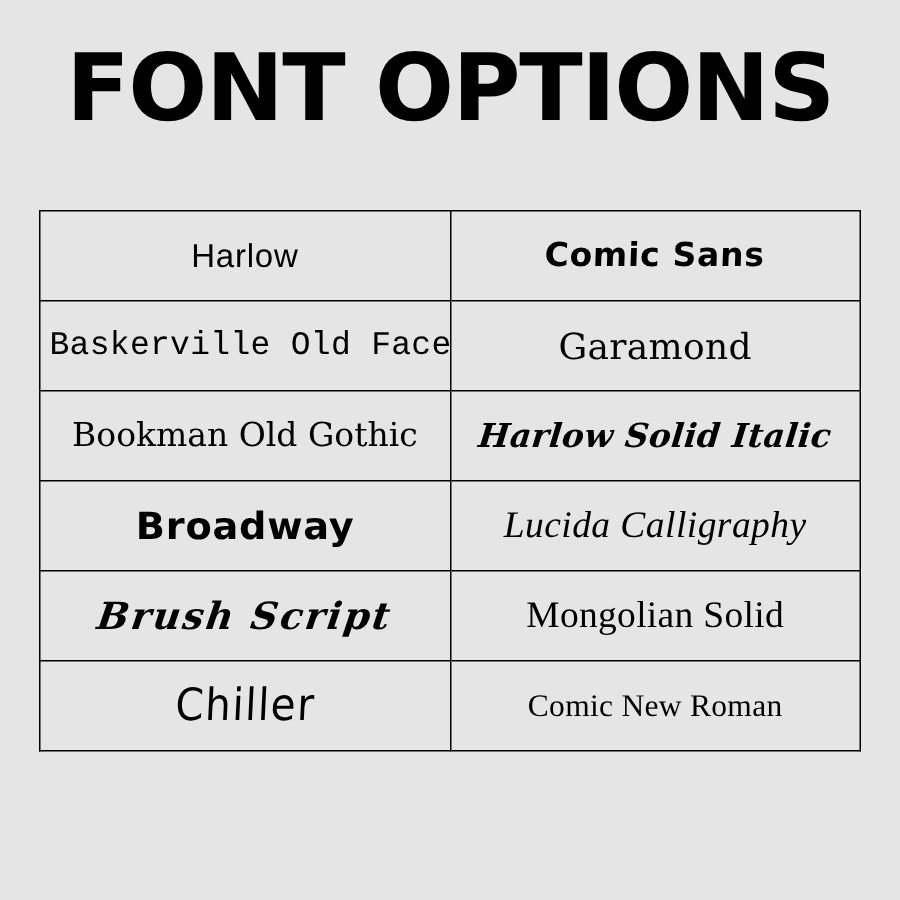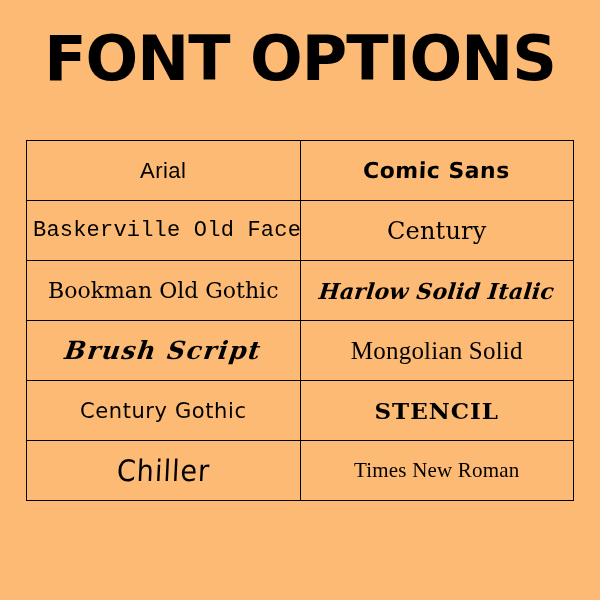--- a/index.html
+++ b/index.html
@@ -8,21 +8,21 @@
     width: 600px;
     height: 600px;
     background: #ffffff;
     font-family: "Liberation Sans", sans-serif;
   }
 
   .page {
     position: relative;
     width: 600px;
     height: 600px;
-    background: #fdba74;
+    background: #e5e5e5;
     box-sizing: border-box;
     overflow: hidden;
   }
 
   .title {
     position: absolute;
     top: 26px;
     left: 0;
     width: 600px;
     text-align: center;
@@ -153,69 +153,69 @@
 
 <div class="page">
 
   <div class="title">FONT OPTIONS</div>
 
   <table class="table">
     <tbody>
 
       <tr>
         <td>
-          <span class="f-arial">Arial</span>
+          <span class="f-arial">Harlow</span>
         </td>
         <td>
           <span class="f-comic">Comic Sans</span>
         </td>
       </tr>
 
       <tr>
         <td>
           <span class="f-baskerville">Baskerville Old Face</span>
         </td>
         <td>
-          <span class="f-garamond">Century</span>
+          <span class="f-garamond">Garamond</span>
         </td>
       </tr>
 
       <tr>
         <td>
           <span class="f-bookman">Bookman Old Gothic</span>
         </td>
         <td>
           <span class="f-harlow">Harlow Solid Italic</span>
         </td>
       </tr>
 
+      <tr>
+        <td>
+          <span class="f-broadway">Broadway</span>
+        </td>
+        <td>
+          <span class="f-lucida">Lucida Calligraphy</span>
+        </td>
+      </tr>
 
       <tr>
         <td>
           <span class="f-brush">Brush Script</span>
         </td>
         <td>
           <span class="f-mongolian">Mongolian Solid</span>
         </td>
       </tr>
 
-      <tr>
-        <td>
-          <span class="f-century">Century Gothic</span>
-        </td>
-        <td>
-          <span class="f-stencil">STENCIL</span>
-        </td>
-      </tr>
 
       <tr>
         <td>
           <span class="f-chiller">Chiller</span>
         </td>
         <td>
-          <span class="f-times">Times New Roman</span>
+          <span class="f-times">Comic New Roman</span>
         </td>
       </tr>
 
     </tbody>
   </table>
 
 </div>
 
 </body></html>

